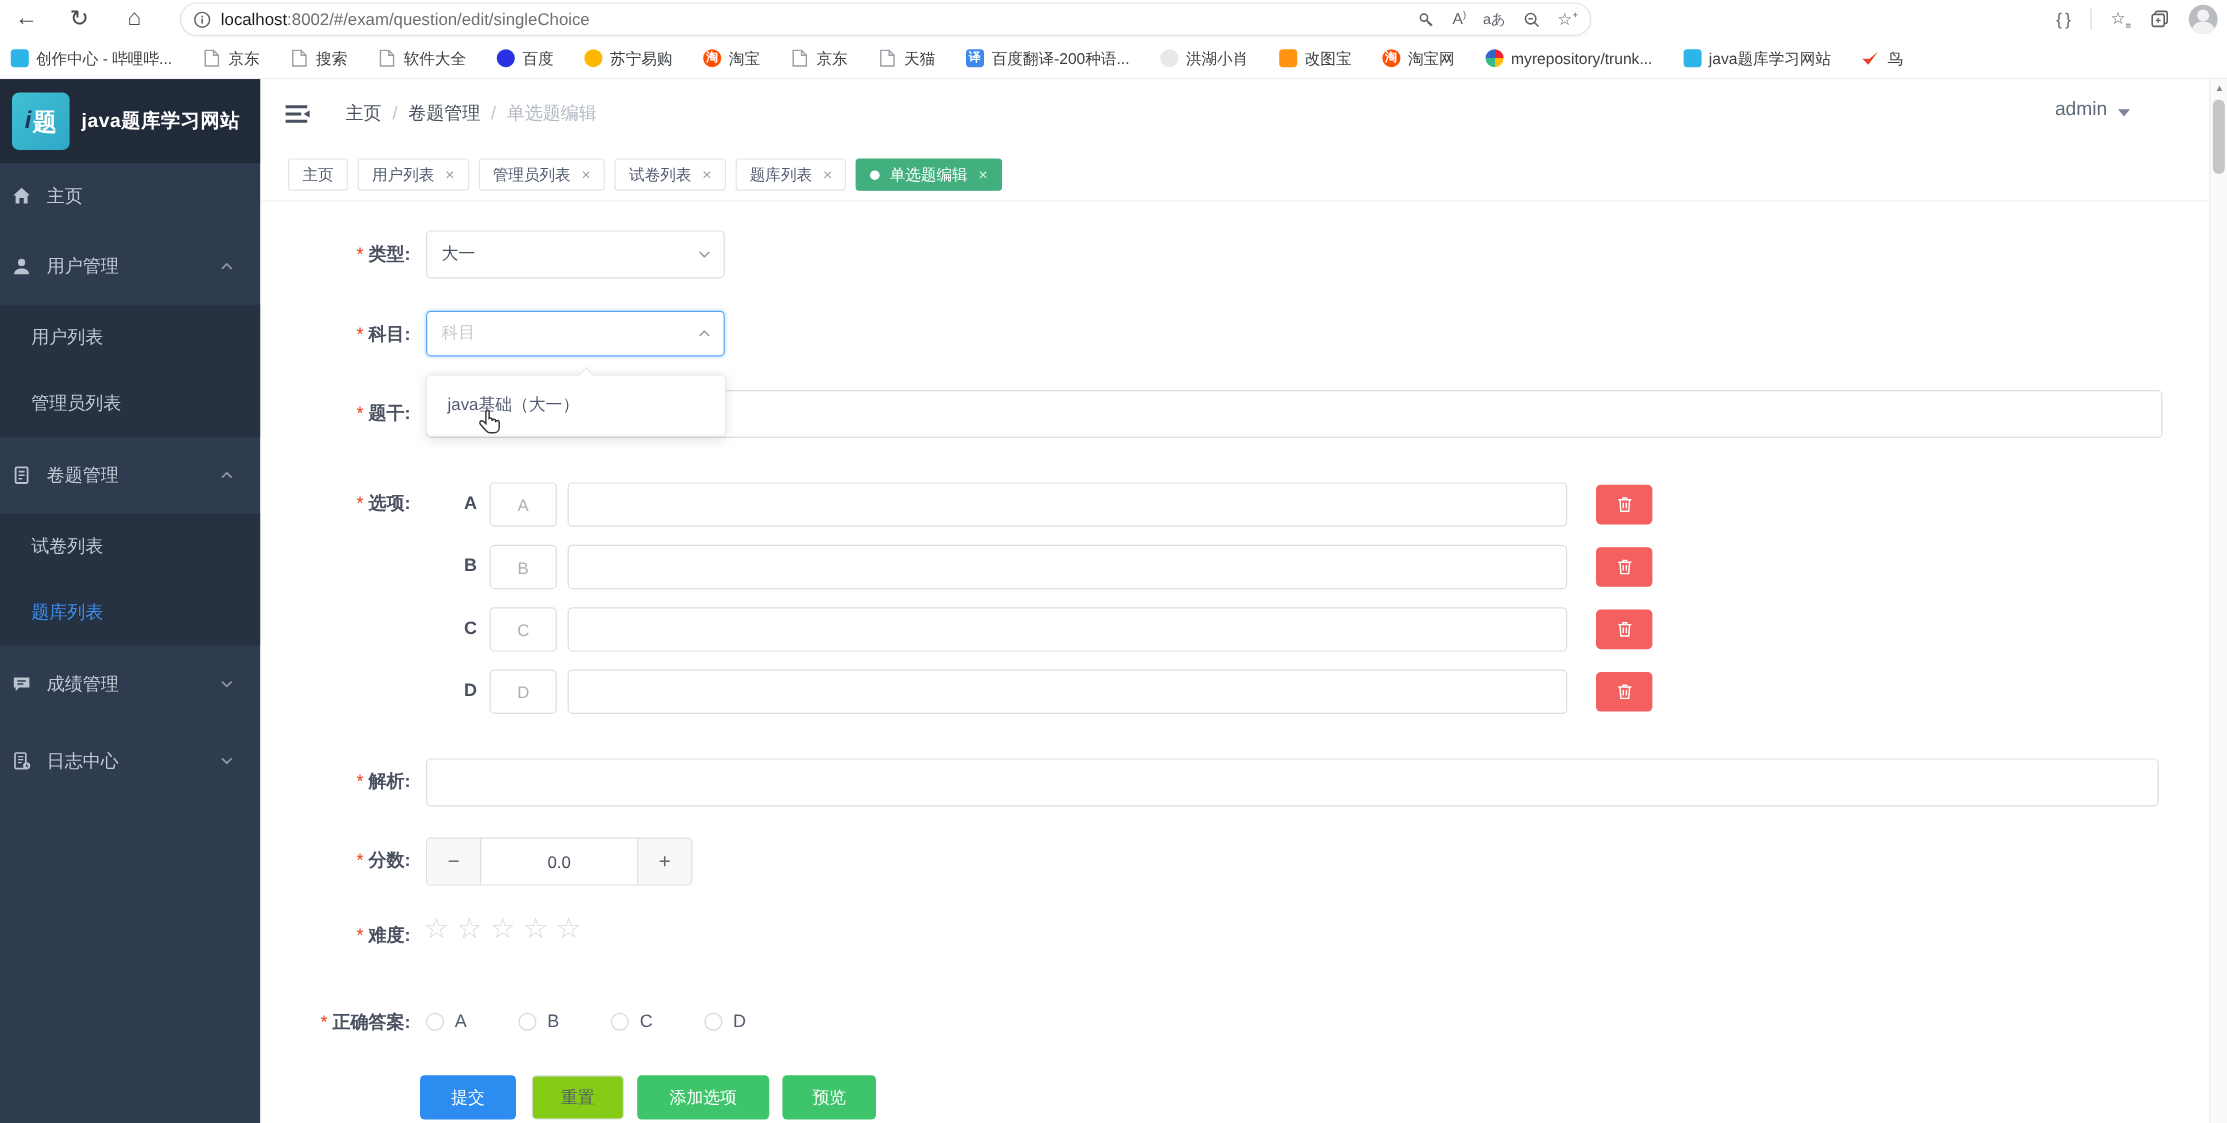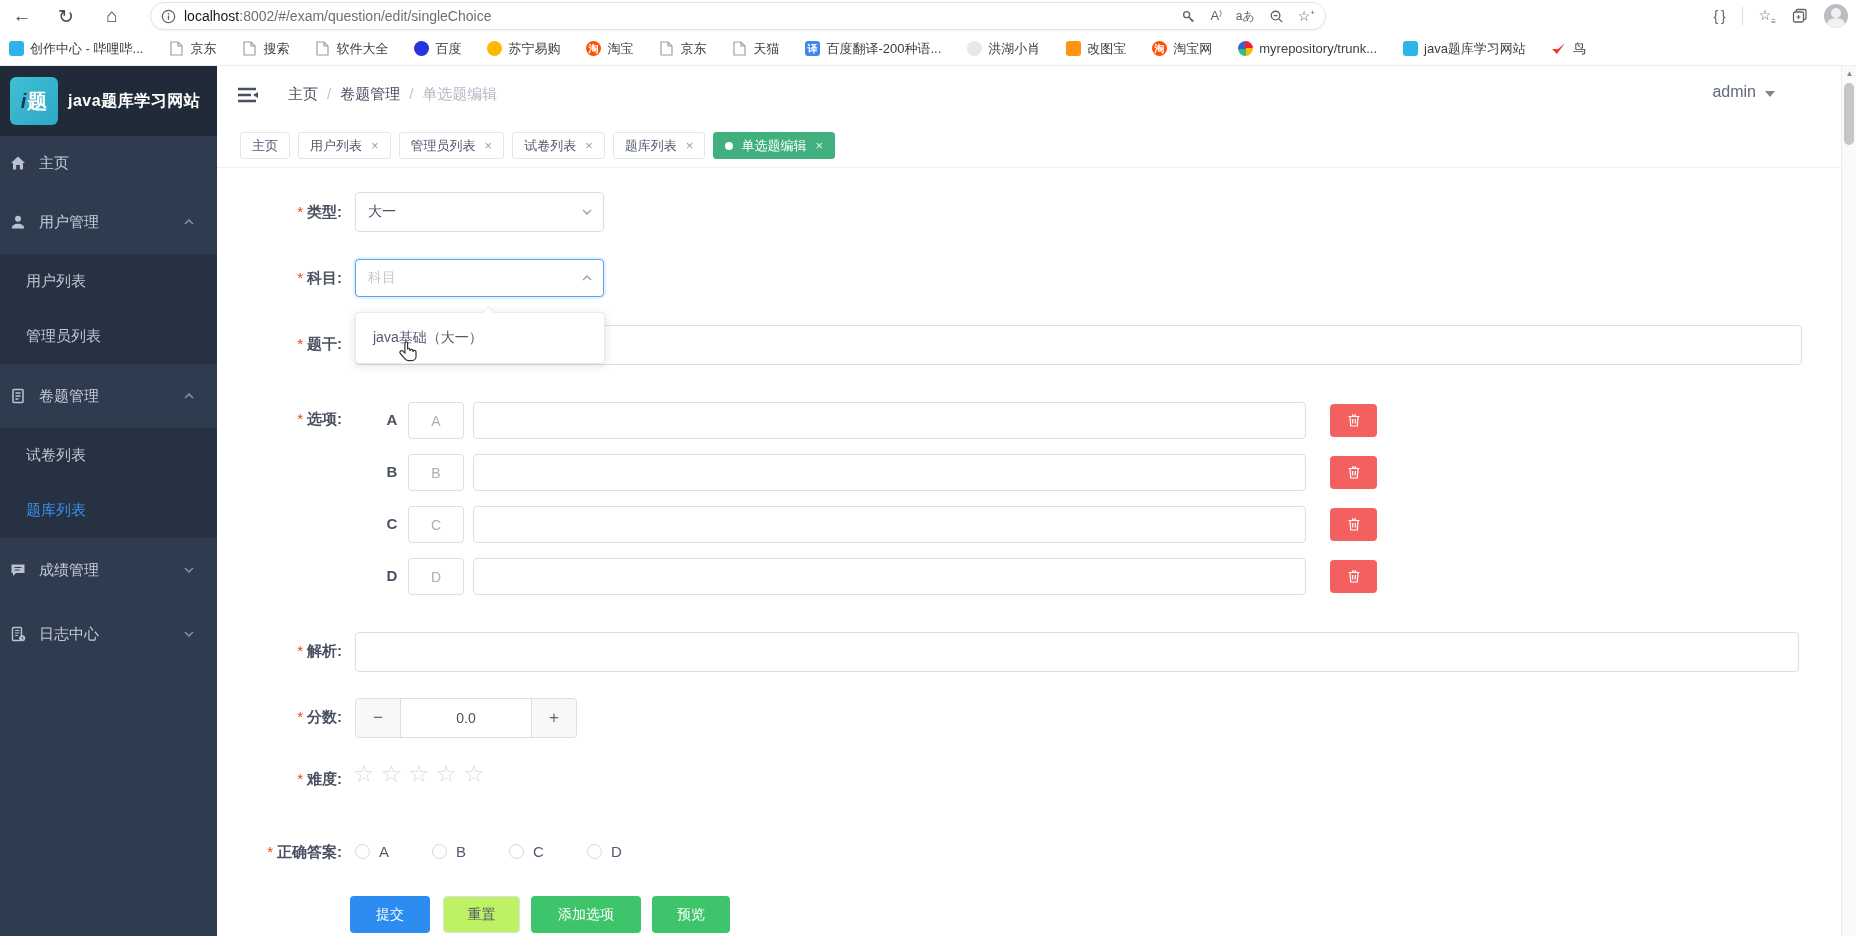--- a/index.html
+++ b/index.html
@@ -95,21 +95,21 @@
   .step-btn.minus { border-right:1px solid #dcdee2; }
   .step-btn.plus { border-left:1px solid #dcdee2; }
   .step-val { flex:1; display:flex; align-items:center; justify-content:center; font-size:14px; color:#495060; }
   .stars { position:absolute; left:353px; top:760px; font-size:24px; color:#d5dae2; letter-spacing:6px; cursor:pointer; }
   .radio-row { position:absolute; left:355px; top:840px; height:22px; display:flex; gap:43px; }
   .radio { display:flex; align-items:center; gap:9px; font-size:15px; color:#515a6e; cursor:pointer; }
   .radio .rc { width:15px; height:15px; border-radius:50%; border:1px solid #d4d7dc; background:#fff; }
   .btn { position:absolute; top:896px; height:37px; border:none; border-radius:4px; font-size:14px; cursor:pointer;
     display:flex; align-items:center; justify-content:center; font-family:inherit; }
   .btn.primary { background:#2d8cf0; color:#fff; }
-  .btn.plain { background:#bef264; color:#515a6e; border:1px solid #dcdee2; }
+  .btn.plain { background:#84cc16; color:#515a6e; border:1px solid #dcdee2; }
   .btn.success { background:#3ec46a; color:#fff; }
 
   
   .scrollbar { position:absolute; right:0; top:66px; width:15px; height:870px; background:#fafafa; border-left:1px solid #ececec; }
   .sb-arrow { width:15px; height:15px; display:flex; align-items:center; justify-content:center; font-size:8px; color:#8a8a8a; }
   .sb-thumb { position:absolute; top:17px; left:2px; width:10px; height:62px; background:#c6c6c6; border-radius:5px; }
 
   .cursor { position:absolute; left:398px; top:340px; z-index:60; pointer-events:none; }
   svg { display:block; }
 </style>

